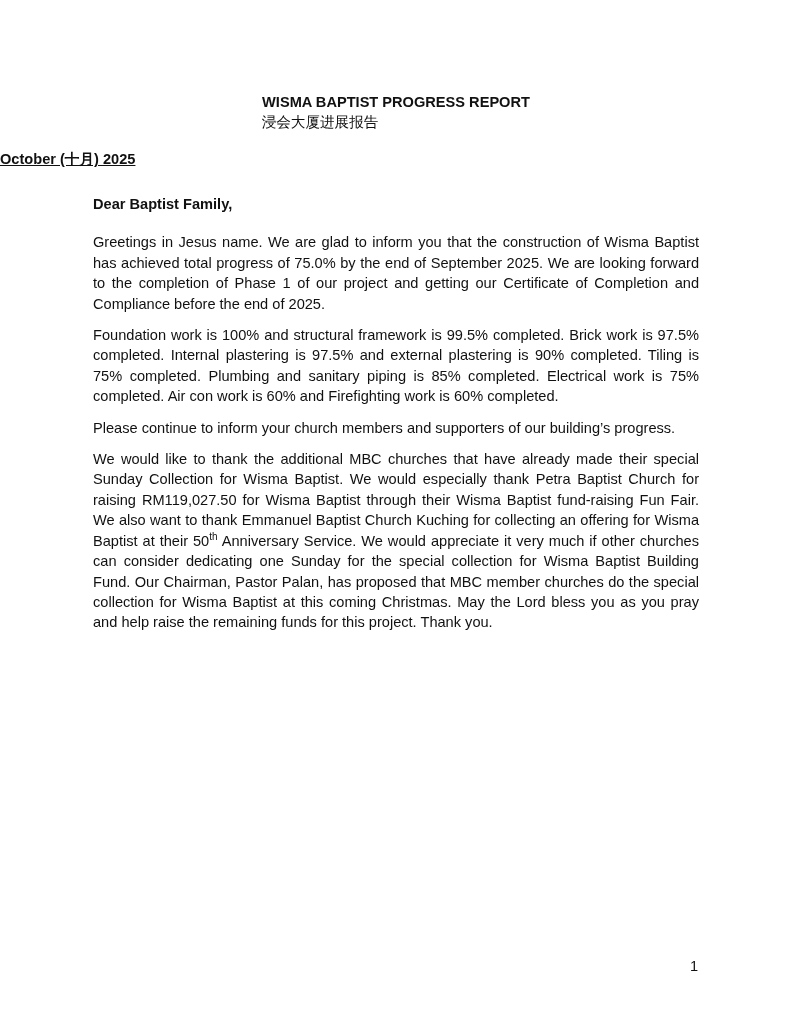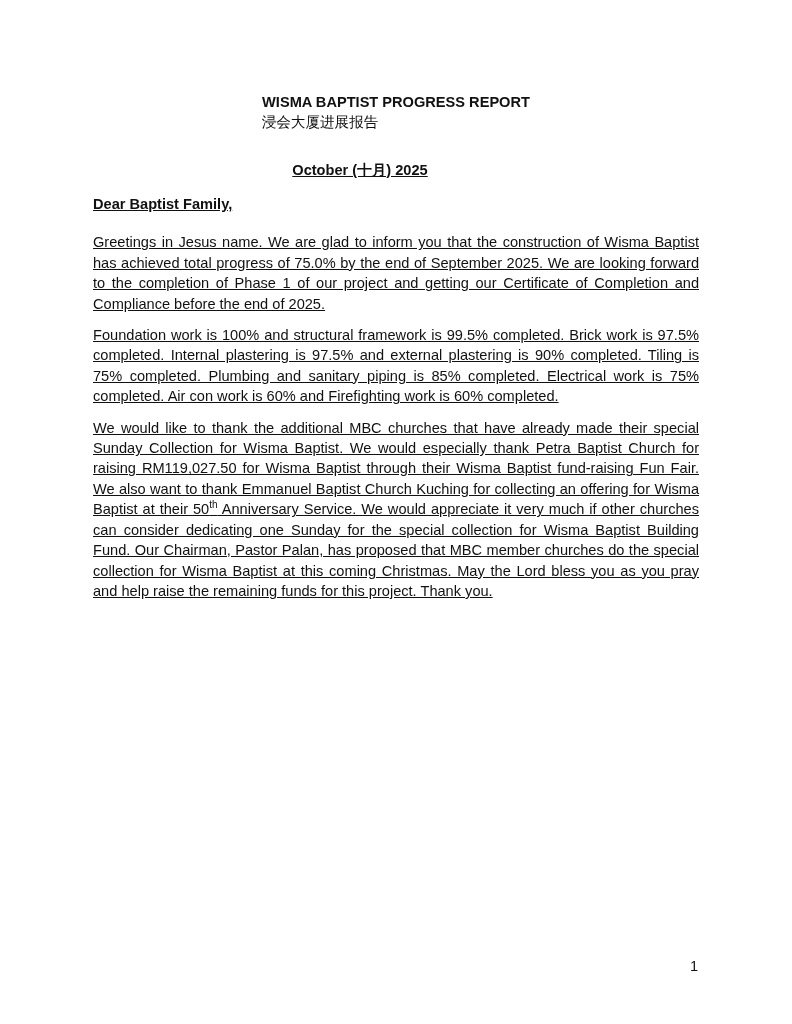--- a/index.html
+++ b/index.html
@@ -1,32 +1,33 @@
 <!DOCTYPE html>
 <html><head>
 <meta charset="utf-8">
 <style>
   html, body { margin: 0; padding: 0; background: #ffffff; }
   body { width: 792px; height: 1024px; position: relative; overflow: hidden; font-family: "Liberation Sans", sans-serif; color: #111111; }
   .title { position: absolute; top: 93px; left: 0; width: 792px; text-align: center; font-weight: bold; font-size: 14.6px; line-height: 18px; }
   .subtitle { position: absolute; top: 113px; left: 0; width: 640px; text-align: center; font-size: 14.6px; line-height: 18px; }
-  .date { position: absolute; top: 161px; left: 0; width: 720px; text-align: center; font-weight: bold; font-size: 14.6px; line-height: 18px; text-decoration: underline; }
+  .date { position: absolute; top: 150px; left: 0; width: 720px; font-weight: bold; font-size: 14.6px; line-height: 18px; text-decoration: underline; }
   .content { position: absolute; left: 93px; top: 194px; width: 606px; font-size: 14.6px; line-height: 20.4px; }
-  .salutation { font-weight: bold; margin: 0 0 18px 0; text-decoration: underline; }
-  .para { margin: 0 0 11px 0; text-align: justify; text-decoration: underline; }
+  .salutation { font-weight: bold; margin: 0 0 18px 0; }
+  .para { margin: 0 0 11px 0; text-align: justify; }
   sup { font-size: 10px; line-height: 0; vertical-align: super; }
   .page-number { position: absolute; top: 958px; left: 690px; font-size: 14.6px; }
 </style>
 </head>
 <body>
 
 <div class="title">WISMA BAPTIST PROGRESS REPORT</div>
 <div class="subtitle">浸会大厦进展报告</div>
 <div class="date">October (十月) 2025</div>
 
 <div class="content">
   <p class="salutation">Dear Baptist Family,</p>
   <p class="para">Greetings in Jesus name. We are glad to inform you that the construction of Wisma Baptist has achieved total progress of 75.0% by the end of September 2025. We are looking forward to the completion of Phase 1 of our project and getting our Certificate of Completion and Compliance before the end of 2025.</p>
   <p class="para">Foundation work is 100% and structural framework is 99.5% completed. Brick work is 97.5% completed. Internal plastering is 97.5% and external plastering is 90% completed. Tiling is 75% completed. Plumbing and sanitary piping is 85% completed. Electrical work is 75% completed. Air con work is 60% and Firefighting work is 60% completed.</p>
+  <p class="para">Please continue to inform your church members and supporters of our building’s progress.</p>
   <p class="para"><span>We would like to thank the additional MBC churches that have already made their special Sunday Collection for Wisma Baptist. We would especially thank Petra Baptist Church for raising RM119,027.50 for Wisma Baptist through their Wisma Baptist fund-raising Fun Fair. We also want to thank Emmanuel Baptist Church Kuching for collecting an offering for Wisma Baptist at their 50</span><sup>th</sup><span> Anniversary Service. We would appreciate it very much if other churches can consider dedicating one Sunday for the special collection for Wisma Baptist Building Fund. Our Chairman, Pastor Palan, has proposed that MBC member churches do the special collection for Wisma Baptist at this coming Christmas. May the Lord bless you as you pray and help raise the remaining funds for this project. Thank you.</span></p>
 </div>
 
 <div class="page-number">1</div>
 
 </body></html>

